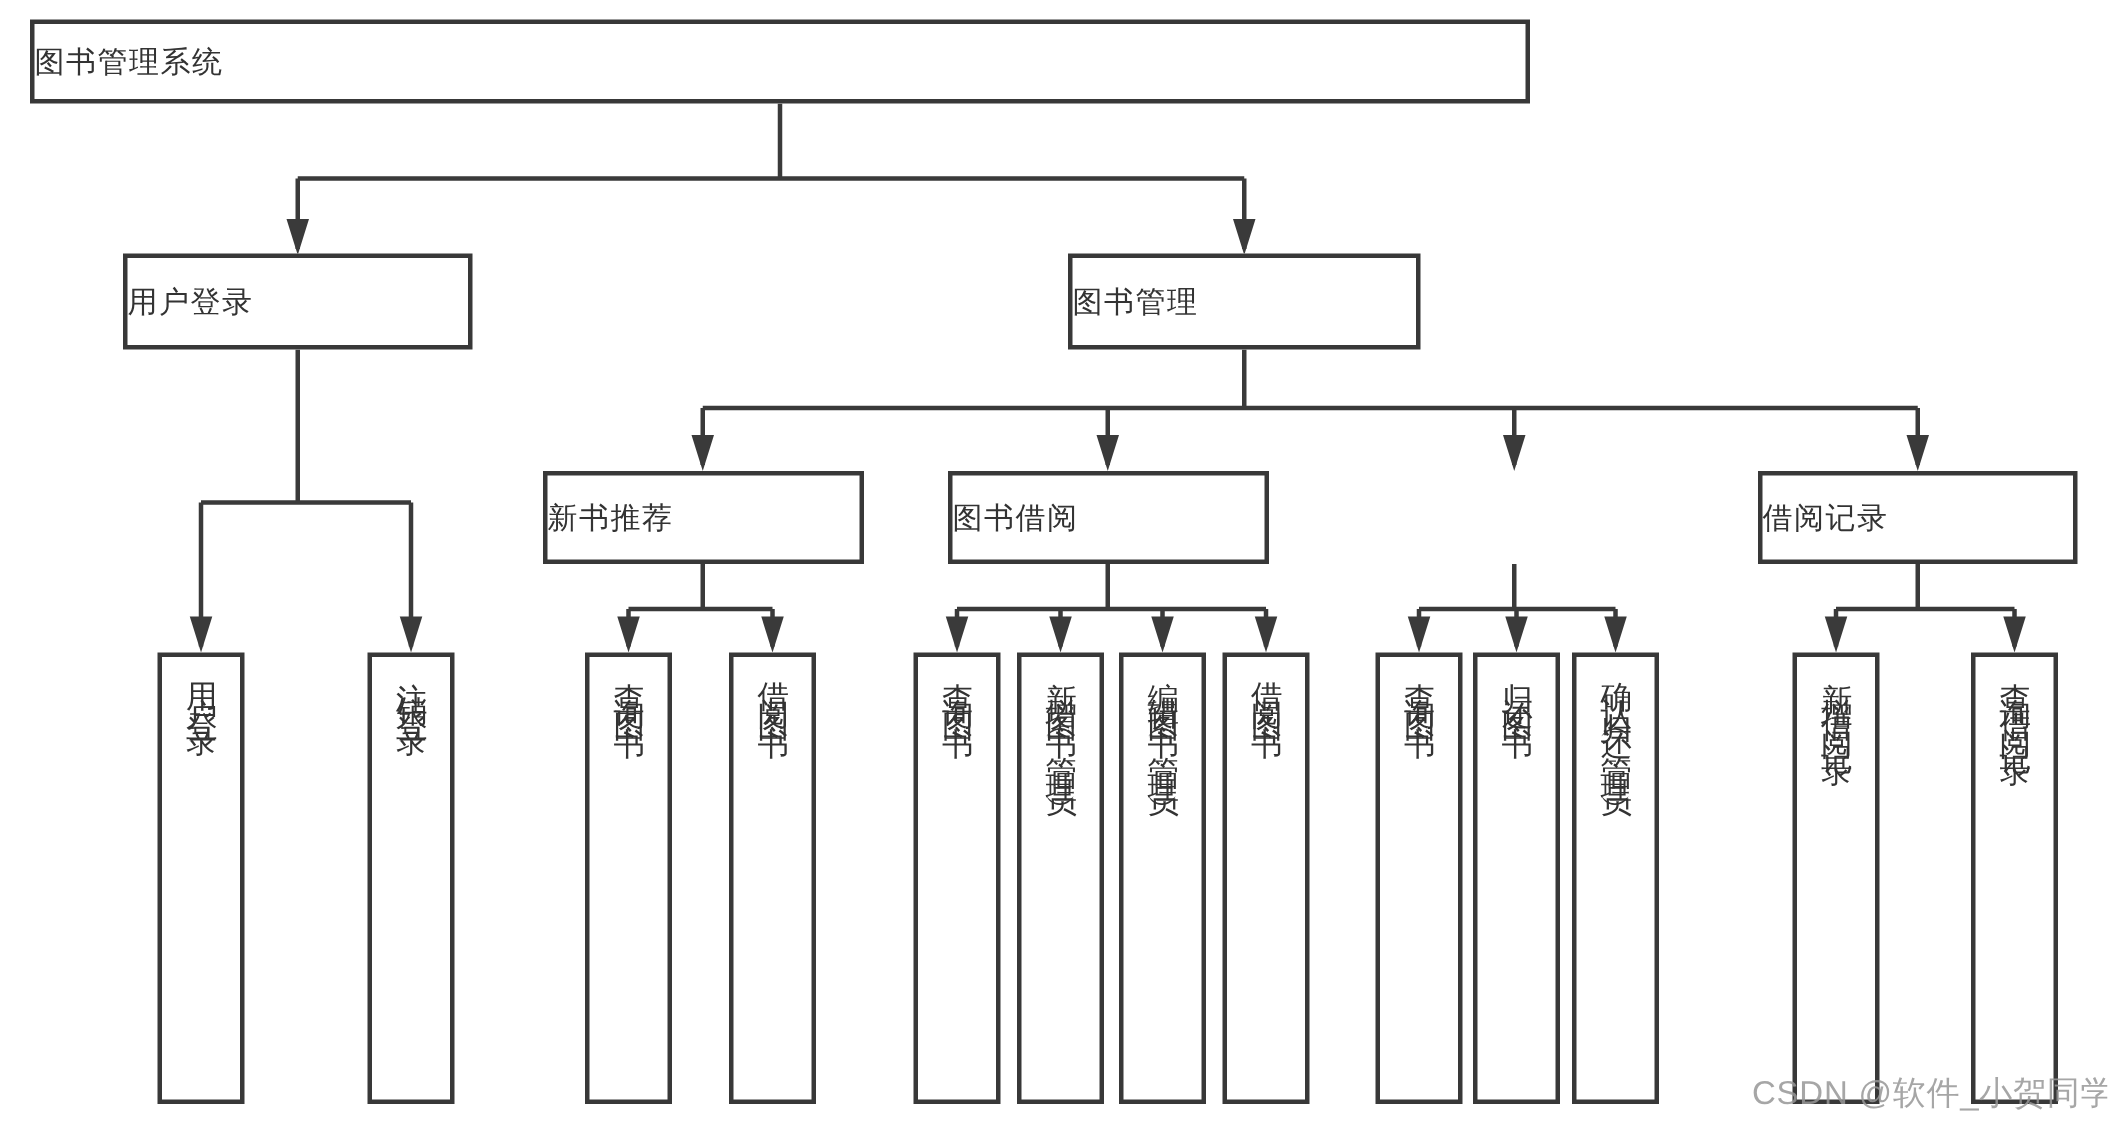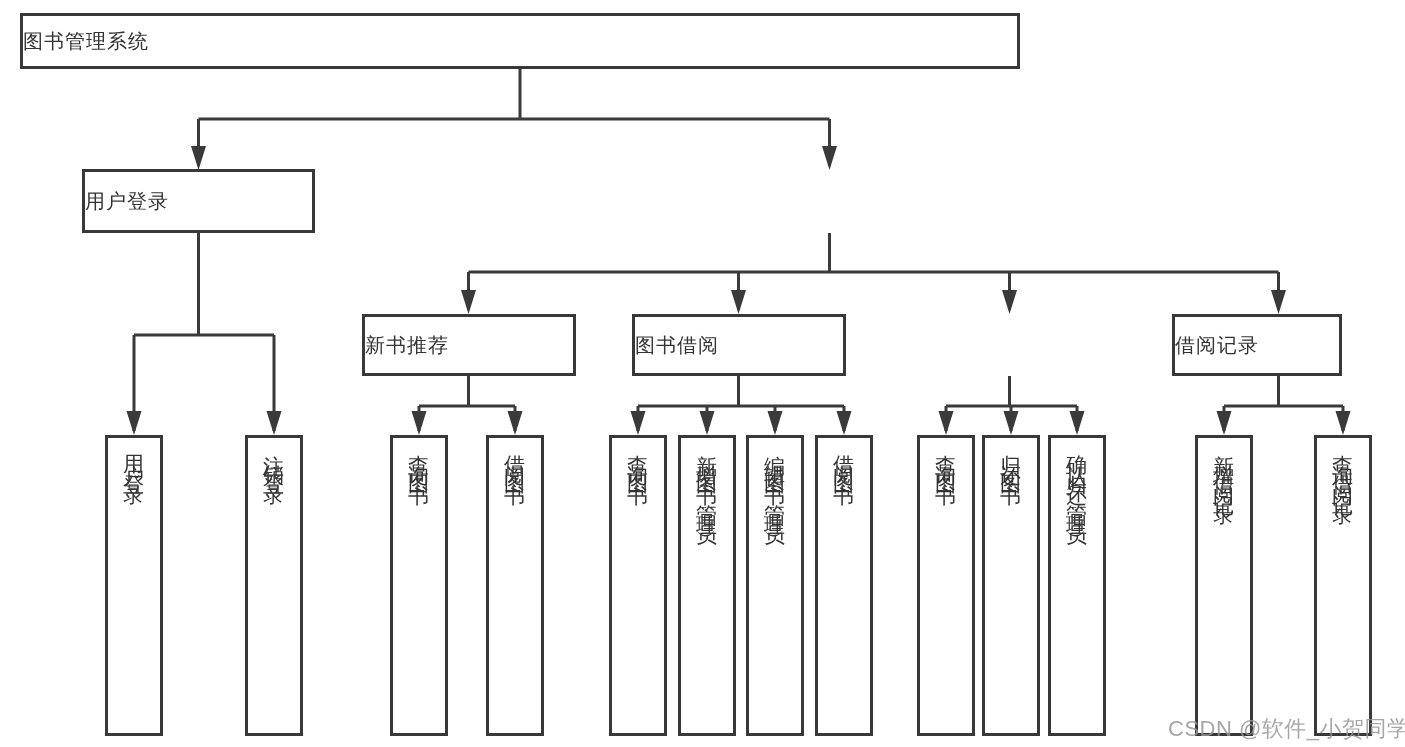--- a/index.html
+++ b/index.html
@@ -39,21 +39,21 @@
   }
   
   .n-root   { left: 20px;  top: 13px;  width: 1000px; height: 56px; }
   
   .n-login  { left: 82px;  top: 169px; width: 233px; height: 64px; }
   .n-mgmt   { left: 712px; top: 169px; width: 235px; height: 64px; }
   
   .n-newrec { left: 362px;  top: 314px; width: 214px; height: 62px; }
   .n-borrow { left: 632px;  top: 314px; width: 214px; height: 62px; }
   .n-cur    { left: 902px;  top: 314px; width: 215px; height: 62px; }
-  .n-rec    { left: 1172px; top: 314px; width: 170px; height: 62px; }
+  .n-rec    { left: 1172px; top: 314px; width: 213px; height: 62px; }
   
   .leaf { top: 435px; width: 58px; height: 301px; }
   .n-l-login   { left: 105px; }
   .n-l-logout  { left: 245px; }
   .n-l-nbq     { left: 390px; }
   .n-l-nbb     { left: 486px; }
   .n-l-bbq     { left: 609px; }
   .n-l-bba     { left: 678px; }
   .n-l-bbe     { left: 746px; }
   .n-l-bbb     { left: 815px; }
@@ -123,20 +123,23 @@
     </g>
   </svg>
 
   <div class="node n-root">
     <span>图书管理系统</span>
   </div>
 
   <div class="node n-login">
     <span>用户登录</span>
   </div>
+  <div class="node n-mgmt">
+    <span>图书管理</span>
+  </div>
 
   <div class="node n-borrow">
     <span>图书借阅</span>
   </div>
   <div class="node n-newrec">
     <span>新书推荐</span>
   </div>
   <div class="node n-rec">
     <span>借阅记录</span>
   </div>

